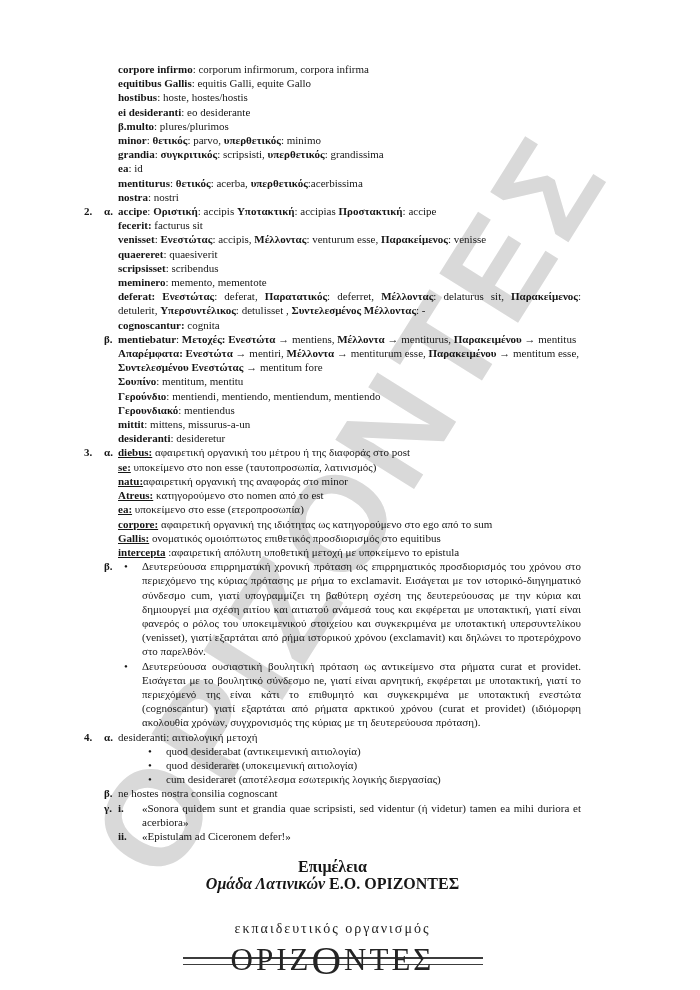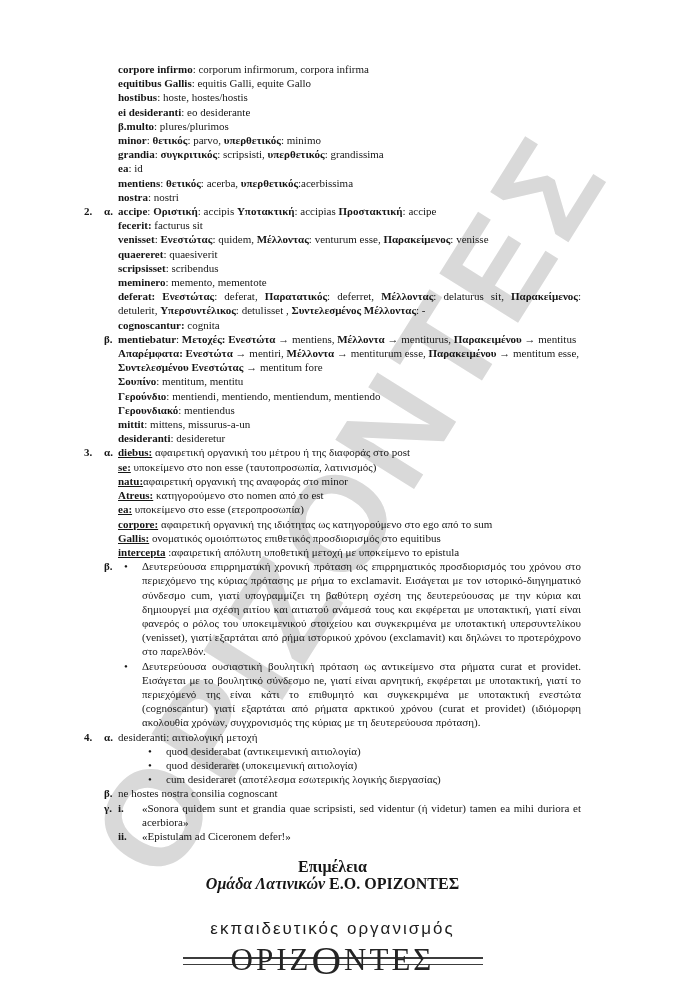--- a/index.html
+++ b/index.html
@@ -23,21 +23,21 @@
   .c-bul{flex:0 0 24px;padding-left:6px;box-sizing:border-box;}
   .c-rom{flex:0 0 24px;font-weight:bold;}
   .c-txt{flex:1 1 auto;min-width:0;}
   .row.just .c-txt{text-align:justify;}
   .b{font-weight:bold;}
   .u{font-weight:bold;text-decoration:underline;}
   .credit{text-align:center;margin-top:15px;font-weight:bold;font-size:16px;line-height:17px;}
   .credit .it{font-style:italic;}
   .logo{margin-top:30px;text-align:center;}
   .tagline{
-    font-family:Liberation Sans, sans-serif;font-size:17px;letter-spacing:2px;color:#1d1d1d;
+    font-family:Liberation Serif, serif;font-size:14px;letter-spacing:2px;color:#1d1d1d;
   }
   .logotype{position:relative;width:300px;height:46px;margin:4px auto 0;}
   .logo-rules{
     position:absolute;left:0;right:0;top:17px;height:5px;
     border-top:2px solid #3c3c3c;border-bottom:1px solid #3c3c3c;
   }
   .logo-text{
     position:relative;z-index:1;text-align:center;
     font-family:"Liberation Serif",serif;font-size:31px;line-height:40px;
     letter-spacing:3px;color:#242424;
@@ -87,41 +87,41 @@
           <div class="c-txt"><span class="b">grandia</span><span>: </span><span class="b">συγκριτικός</span><span>:  scripsisti, </span><span class="b">υπερθετικός</span><span>: grandissima</span></div>
         </div>
         <div class="row">
           <span class="c-num"></span>
           <span class="c-let"></span>
           <div class="c-txt"><span class="b">ea</span><span>: id</span></div>
         </div>
         <div class="row">
           <span class="c-num"></span>
           <span class="c-let"></span>
-          <div class="c-txt"><span class="b">mentiens</span><span>: </span><span class="b">θετικός</span><span>: acerba, </span><span class="b">υπερθετικός</span><span>:acerbissima</span></div>
+          <div class="c-txt"><span class="b">mentiturus</span><span>: </span><span class="b">θετικός</span><span>: acerba, </span><span class="b">υπερθετικός</span><span>:acerbissima</span></div>
         </div>
         <div class="row">
           <span class="c-num"></span>
           <span class="c-let"></span>
           <div class="c-txt"><span class="b">nostra</span><span>: nostri</span></div>
         </div>
         <div class="row">
           <span class="c-num">2.</span>
           <span class="c-let">α.</span>
           <div class="c-txt"><span class="b">accipe</span><span>: </span><span class="b">Οριστική</span><span>: accipis </span><span class="b">Υποτακτική</span><span>: accipias </span><span class="b">Προστακτική</span><span>: accipe</span></div>
         </div>
         <div class="row">
           <span class="c-num"></span>
           <span class="c-let"></span>
           <div class="c-txt"><span class="b">fecerit:</span><span> facturus sit</span></div>
         </div>
         <div class="row">
           <span class="c-num"></span>
           <span class="c-let"></span>
-          <div class="c-txt"><span class="b">venisset</span><span>: </span><span class="b">Ενεστώτας</span><span>: quidem, </span><span class="b">Μέλλοντας</span><span>: venturum esse, </span><span class="b">Παρακείμενος</span><span>: venisse</span></div>
+          <div class="c-txt"><span class="b">venisset</span><span>: </span><span class="b">Ενεστώτας</span><span>: accipis, </span><span class="b">Μέλλοντας</span><span>: venturum esse, </span><span class="b">Παρακείμενος</span><span>: venisse</span></div>
         </div>
         <div class="row">
           <span class="c-num"></span>
           <span class="c-let"></span>
           <div class="c-txt"><span class="b">quaereret</span><span>: quaesiverit</span></div>
         </div>
         <div class="row">
           <span class="c-num"></span>
           <span class="c-let"></span>
           <div class="c-txt"><span class="b">scripsisset</span><span>: scribendus</span></div>

